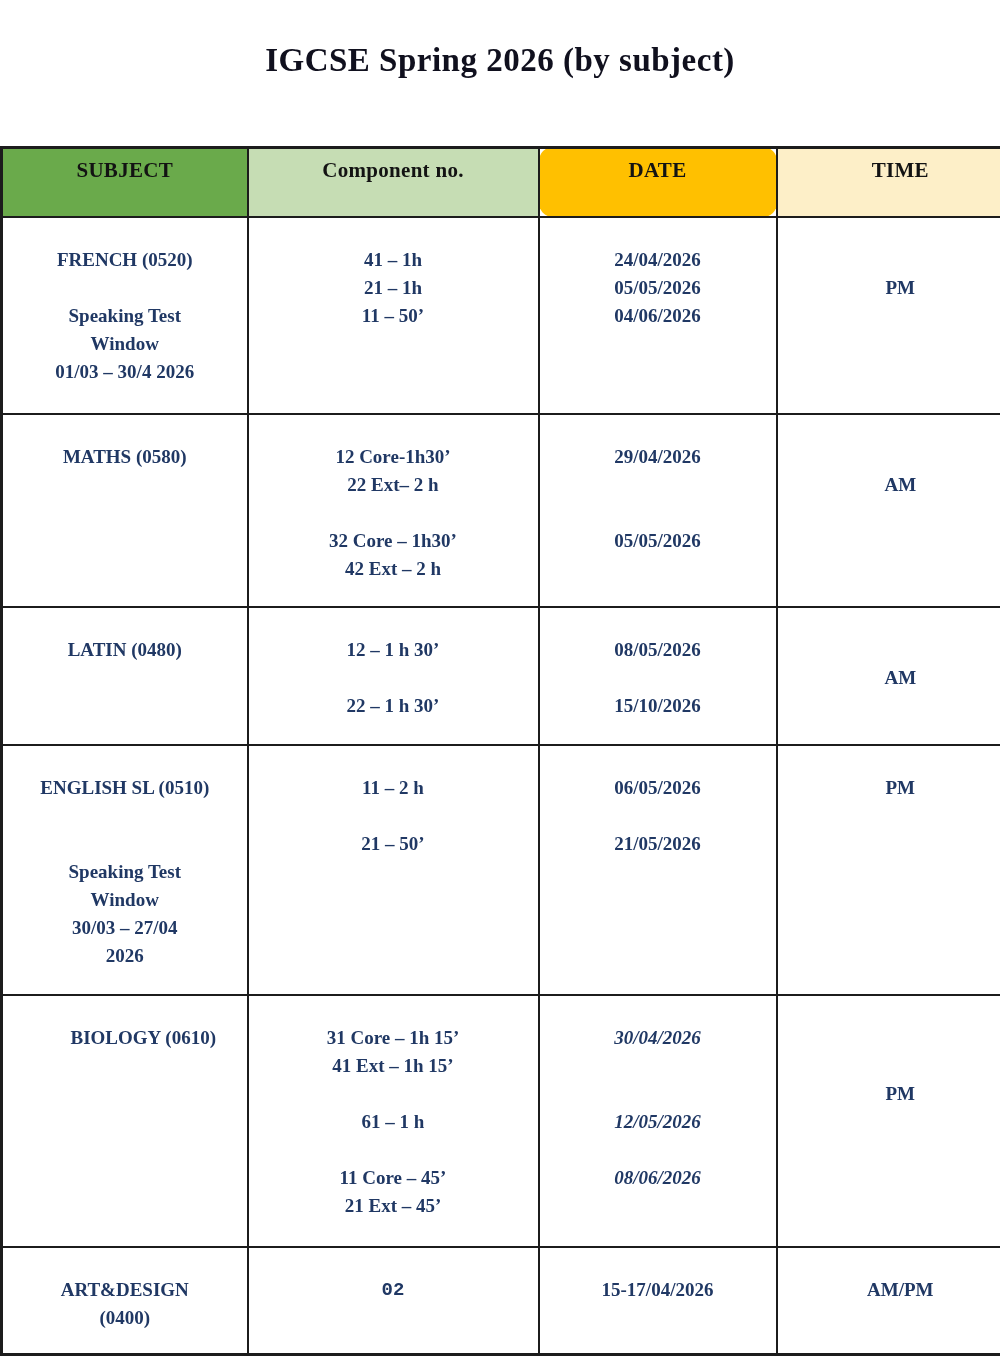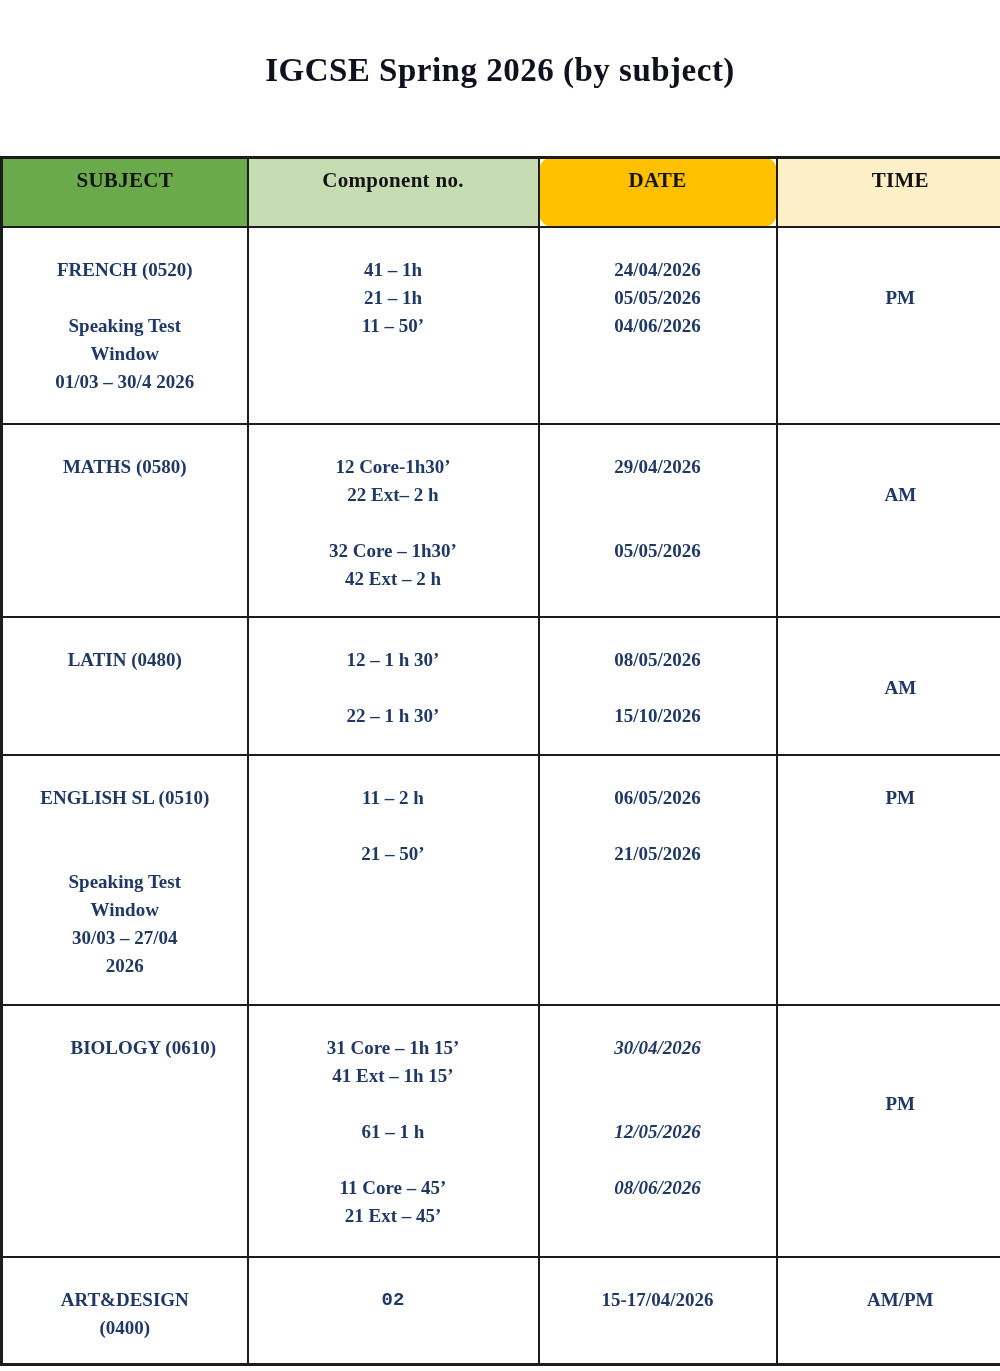--- a/index.html
+++ b/index.html
@@ -9,21 +9,21 @@
     width: 1000px;
     font-family: "Liberation Serif", serif;
   }
   .page {
     width: 1000px;
     min-height: 1371px;
     background: #ffffff;
     position: relative;
   }
   .title {
-    margin: 10px;
+    margin: 0;
     padding-top: 42px;
     text-align: center;
     font-size: 33px;
     font-weight: bold;
     color: #10101e;
     letter-spacing: 0.5px;
     line-height: 1.15;
   }
   table.schedule {
     border-collapse: collapse;

